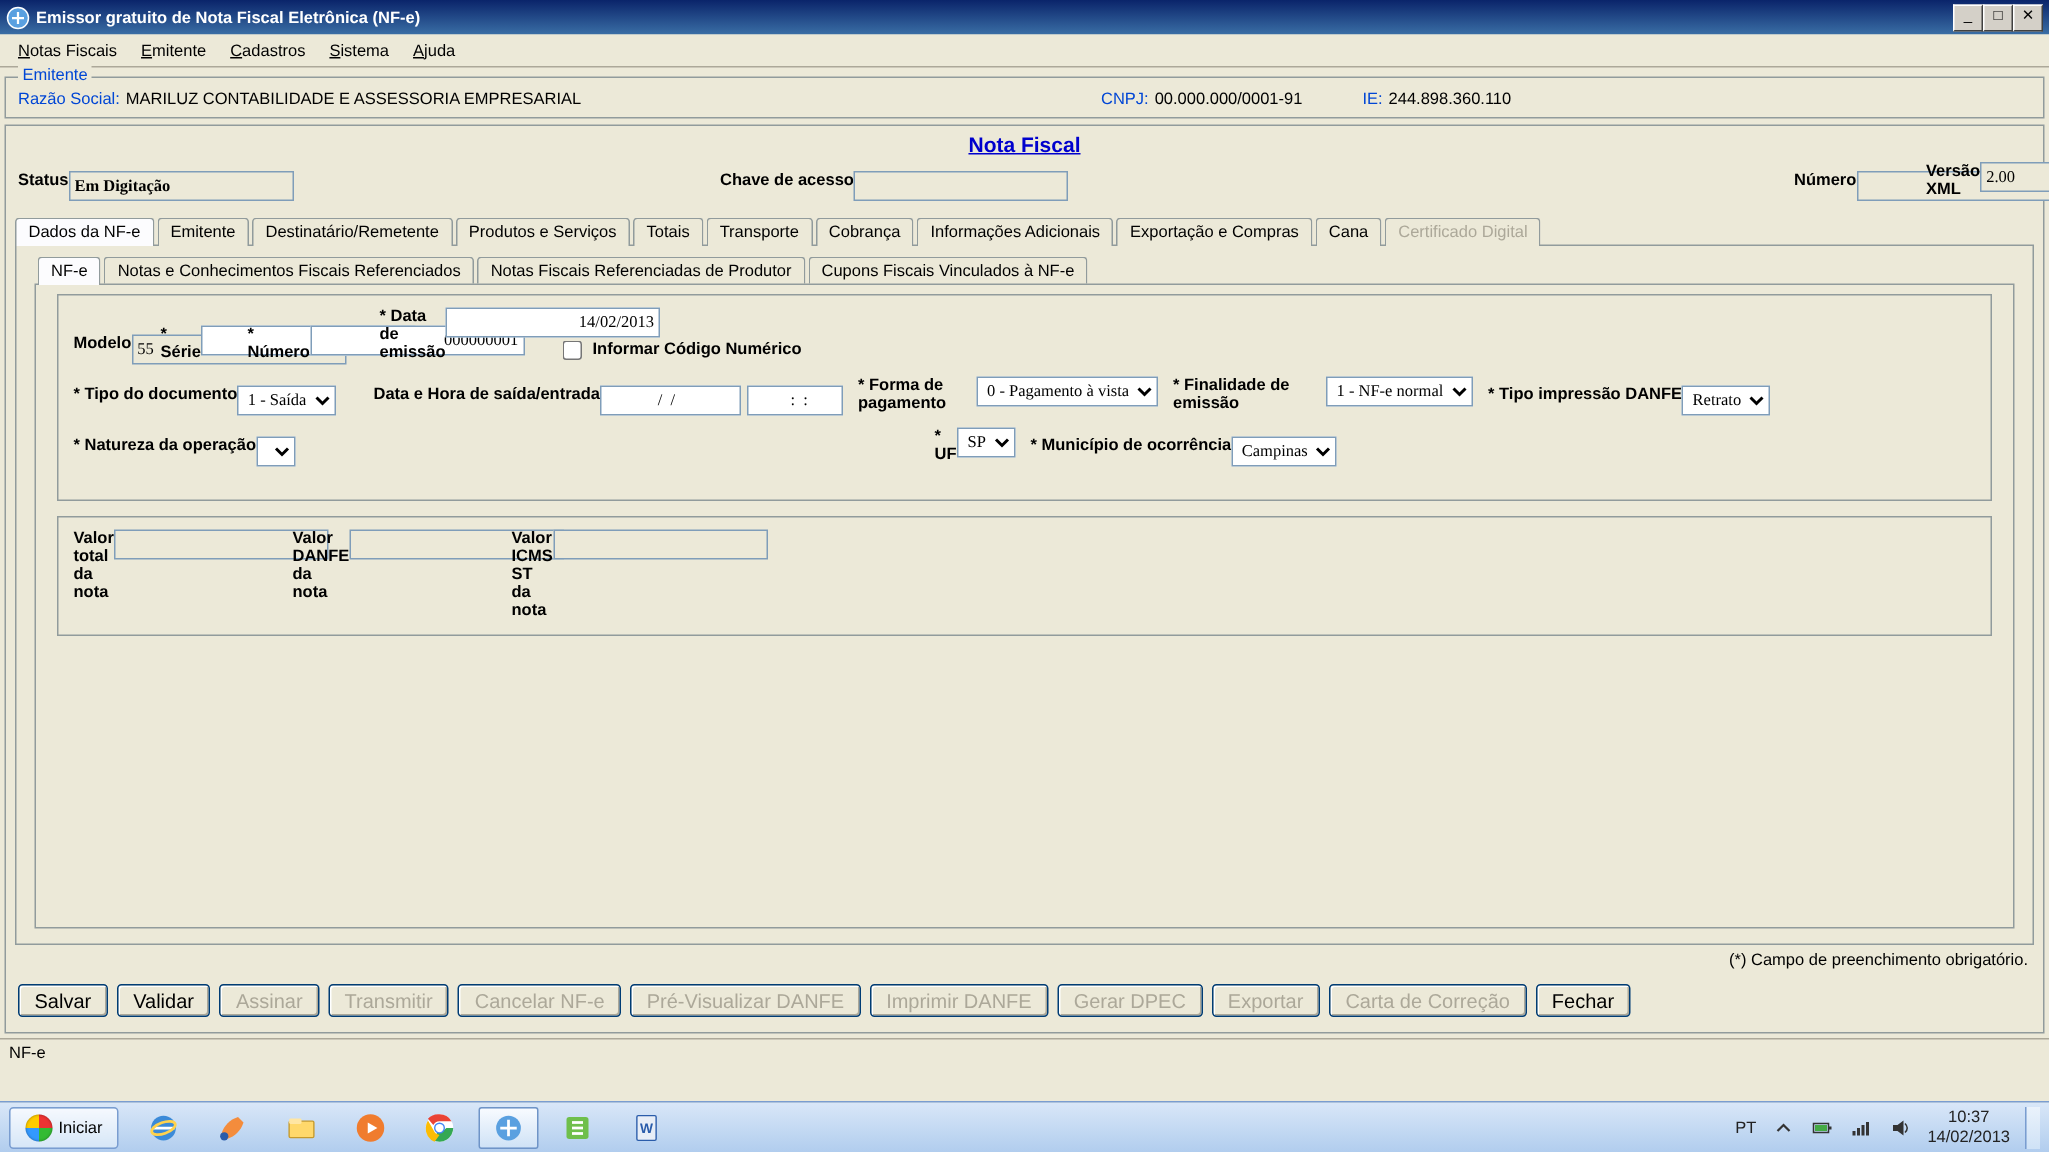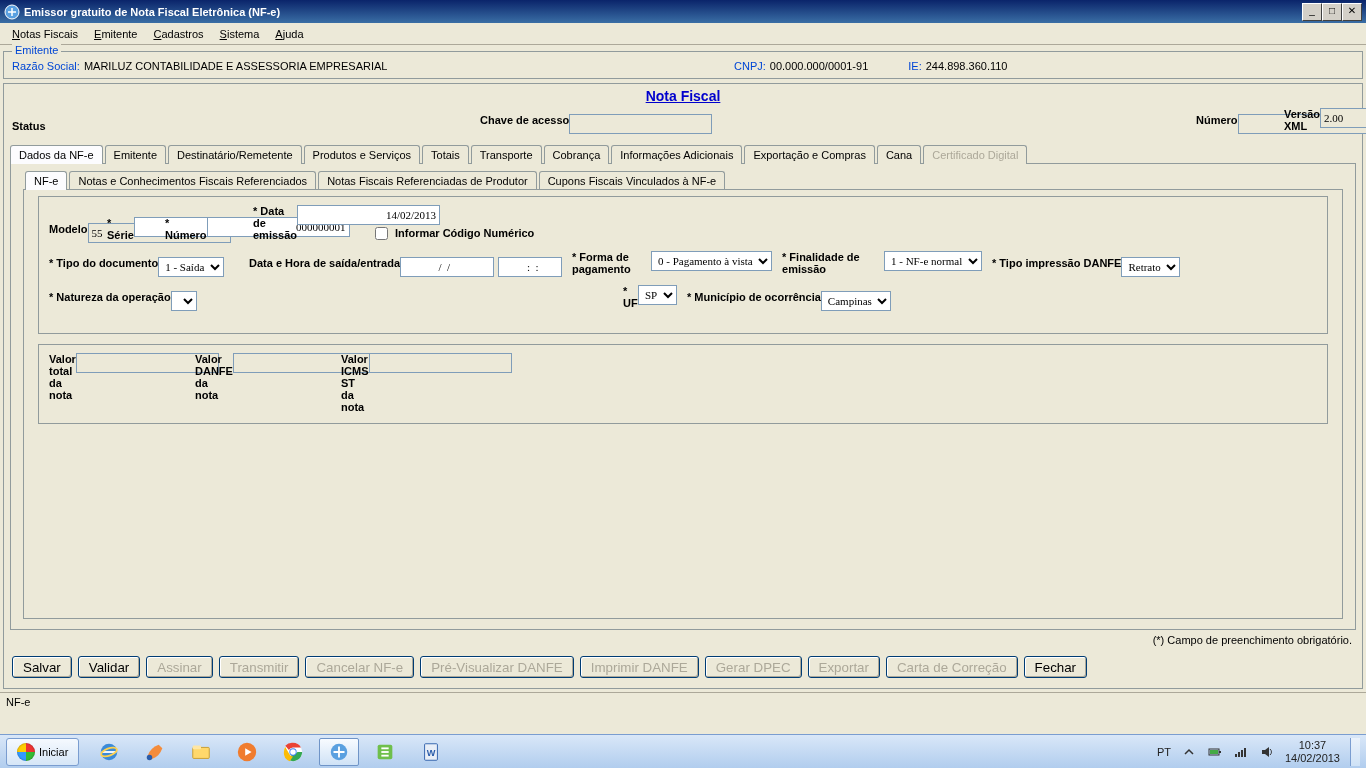--- a/index.html
+++ b/index.html
@@ -115,20 +115,21 @@
     <span style="flex:1"></span>
   </div>
 </div>
 
 <div class="nf-panel">
   <div class="nf-title">Nota Fiscal</div>
 
   <div class="status-row">
     <div class="fg" style="width:460px;">
       <label>Status</label>
+      <input class="txt ro" readonly="" style="font-weight: bold;" value="Em Digitação">
     </div>
     <div class="fg" style="flex:1;">
       <label>Chave de acesso</label>
       <input class="txt ro" readonly="" value="" style="">
     </div>
     <div class="fg" style="width:80px;">
       <label>Número</label>
       <input class="txt ro" readonly="" style="text-align: right;" value="000000001">
     </div>
     <div class="fg" style="width:70px;">

